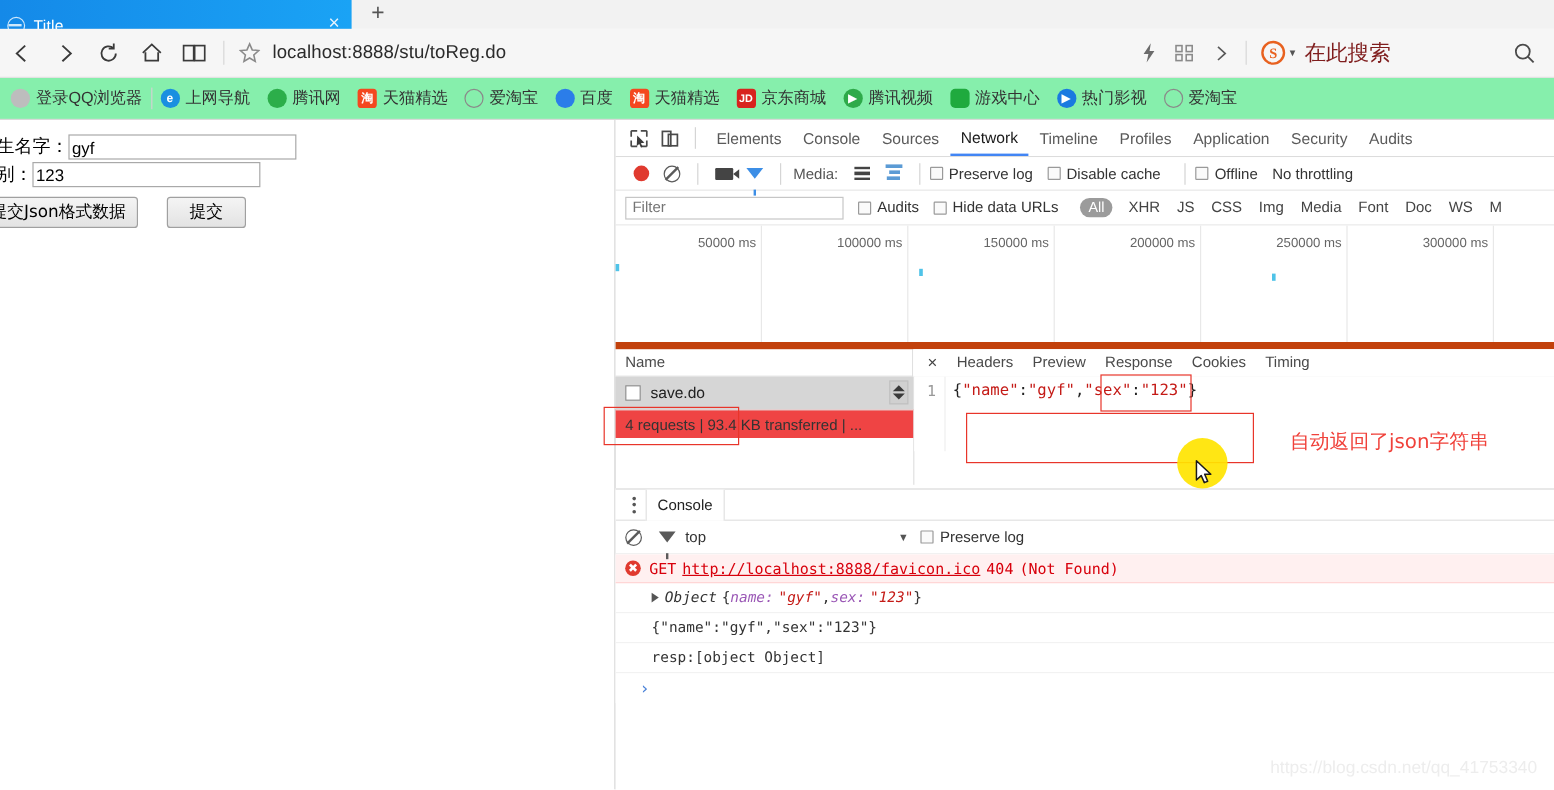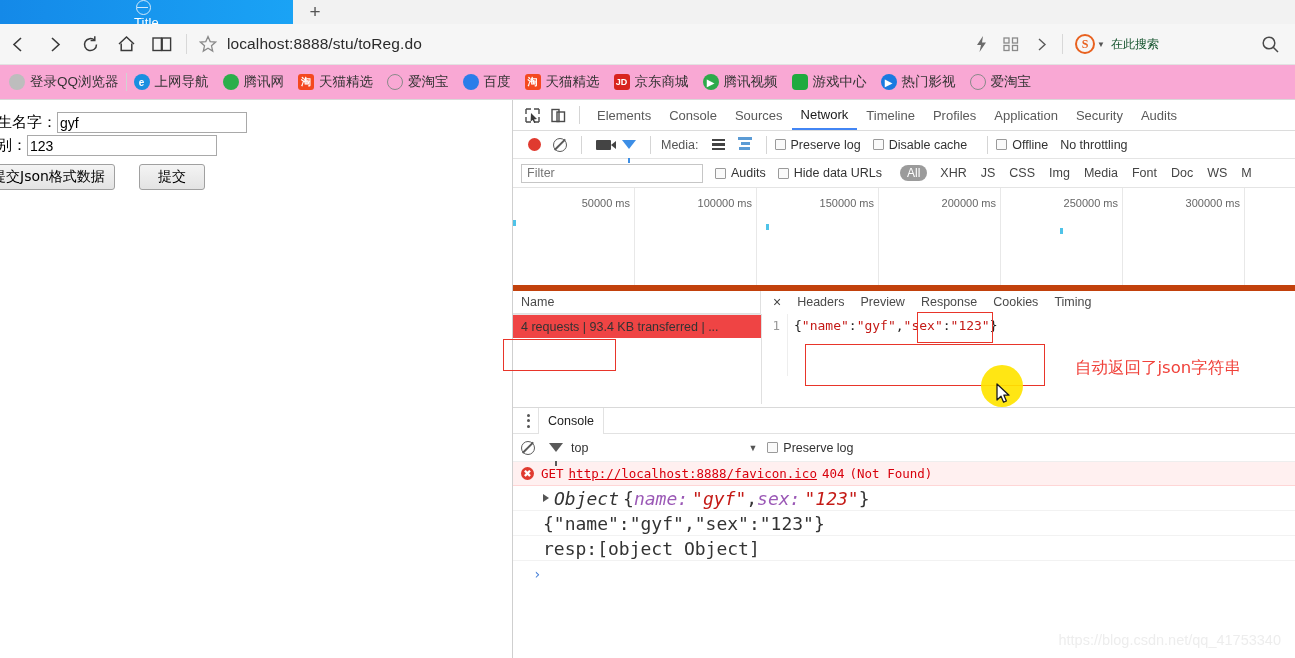--- a/index.html
+++ b/index.html
@@ -13,21 +13,21 @@
   #app { position: relative; width: 1295px; height: 658px; overflow: hidden; }
 
   
   .tabstrip {
     position: absolute; left: 0; top: 0; width: 1295px; height: 24px;
     background: #f2f2f2;
   }
   .tab-active {
     position: absolute; left: 0; top: 0; width: 293px; height: 42px;
     background: linear-gradient(to right, #1489e8, #1aa3f5);
-    display: flex; align-items: center; padding: 0 6px; color: #fff; flex-direction: column;
+    display: flex; align-items: center; padding: 0 6px; color: #fff;
   }
   .tab-favicon {
     width: 15px; height: 15px; border-radius: 50%;
     border: 1.6px solid #cfe8fb; position: relative; flex: 0 0 auto; margin-right: 7px;
   }
   .tab-favicon::before {
     content: ""; position: absolute; left: 0px; top: 5.5px; width: 11.4px; height: 1.6px; background: #cfe8fb;
   }
   .tab-title {
     font-size: 13px; color: #ffffff; flex: 1 1 auto; white-space: nowrap;
@@ -56,25 +56,25 @@
     padding-left: 4px;
   }
   .url-spacer { flex: 1 1 auto; }
   .right-ico { width: 30px; height: 40px; display: flex; align-items: center; justify-content: center; color: #6b6b6b; }
   .sogou-badge {
     width: 20px; height: 20px; border-radius: 50%; border: 2px solid #e8611f; color: #e8611f;
     font-size: 12px; font-weight: bold; display: flex; align-items: center; justify-content: center;
     font-family: "Liberation Serif", serif;
   }
   .search-caret { font-size: 8px; color: #555; margin: 0 6px 0 2px; }
-  .search-ph { font-size: 12px; color: #14532d; white-space: nowrap; }
+  .search-ph { font-size: 18px; color: #7f1d1d; white-space: nowrap; }
 
   .bookmarks {
     position: absolute; left: 0; top: 65px; width: 1295px; height: 35px;
-    background: #f9a8d4; border-bottom: 1px solid #d9d9d9;
+    background: #86efac; border-bottom: 1px solid #d9d9d9;
     display: flex; align-items: center; padding-left: 2px; overflow: hidden;
   }
   .bm {
     display: flex; align-items: center; height: 35px; padding: 0 7px;
     font-size: 13.5px; color: #333; white-space: nowrap; flex: 0 0 auto;
   }
   .bm .bmicon {
     width: 16px; height: 16px; margin-right: 5px; border-radius: 3px; flex: 0 0 auto;
     display: flex; align-items: center; justify-content: center;
     font-size: 10px; color: #fff; font-weight: bold; overflow: hidden;
@@ -258,21 +258,21 @@
     display: flex; align-items: center; padding-left: 8px;
     font-family: "DejaVu Sans Mono", monospace; font-size: 12.5px; color: #d8000c;
   }
   .err-badge {
     width: 13px; height: 13px; border-radius: 50%; background: #e03a2f; color: #fff;
     font-size: 10px; display: flex; align-items: center; justify-content: center;
     margin-right: 7px; font-family: "Liberation Sans", sans-serif;
   }
   .log-line {
     height: 25px; display: flex; align-items: center; padding-left: 30px;
-    font-family: "DejaVu Sans Mono", monospace; font-size: 18px; color: #333;
+    font-family: "DejaVu Sans Mono", monospace; font-size: 12px; color: #333;
     border-bottom: 1px solid #f2f2f2;
   }
   .tri { width: 0; height: 0; border-top: 4.5px solid transparent; border-bottom: 4.5px solid transparent; border-left: 6px solid #555; margin-right: 5px; }
   .obj-italic { font-style: italic; }
   .k-name { color: #9b59b6; font-style: italic; }
   .v-str { color: #c41a16; font-style: italic; }
   .prompt-row { height: 25px; display: flex; align-items: center; padding-left: 20px; }
   .prompt-caret { color: #4a82d8; font-family: "DejaVu Sans Mono", monospace; font-size: 14px; }
   .watermark {
     position: absolute; right: 14px; bottom: 10px; color: #ededed; font-size: 14.5px;
@@ -560,20 +560,28 @@
           <span class="resp-tab">Preview</span>
           <span class="resp-tab" style="position:relative;">Response</span>
           <span class="resp-tab">Cookies</span>
           <span class="resp-tab">Timing</span>
         </div>
       </div>
     </div>
 
     <div class="netbody">
       <div class="netleft">
+        <div class="netrow">
+          <span class="row-cbx"></span>
+          <span class="row-name">save.do</span>
+          <span class="spinner">
+              <i class="up"></i>
+              <i class="dn"></i>
+            </span>
+        </div>
         <div class="netsummary">4 requests  |  93.4 KB transferred  |  ...</div>
       </div>
       <div class="netright">
         <div class="resp-body">
           <div class="gutter">1</div>
           <div class="resp-code">
             <span class="tok-punct">{</span><span class="tok-str">"name"</span><span class="tok-punct">:</span><span class="tok-str">"gyf"</span><span class="tok-punct">,</span><span class="tok-str">"sex"</span><span class="tok-punct">:</span><span class="tok-str">"123"</span><span class="tok-punct">}</span>
           </div>
         </div>
       </div>

